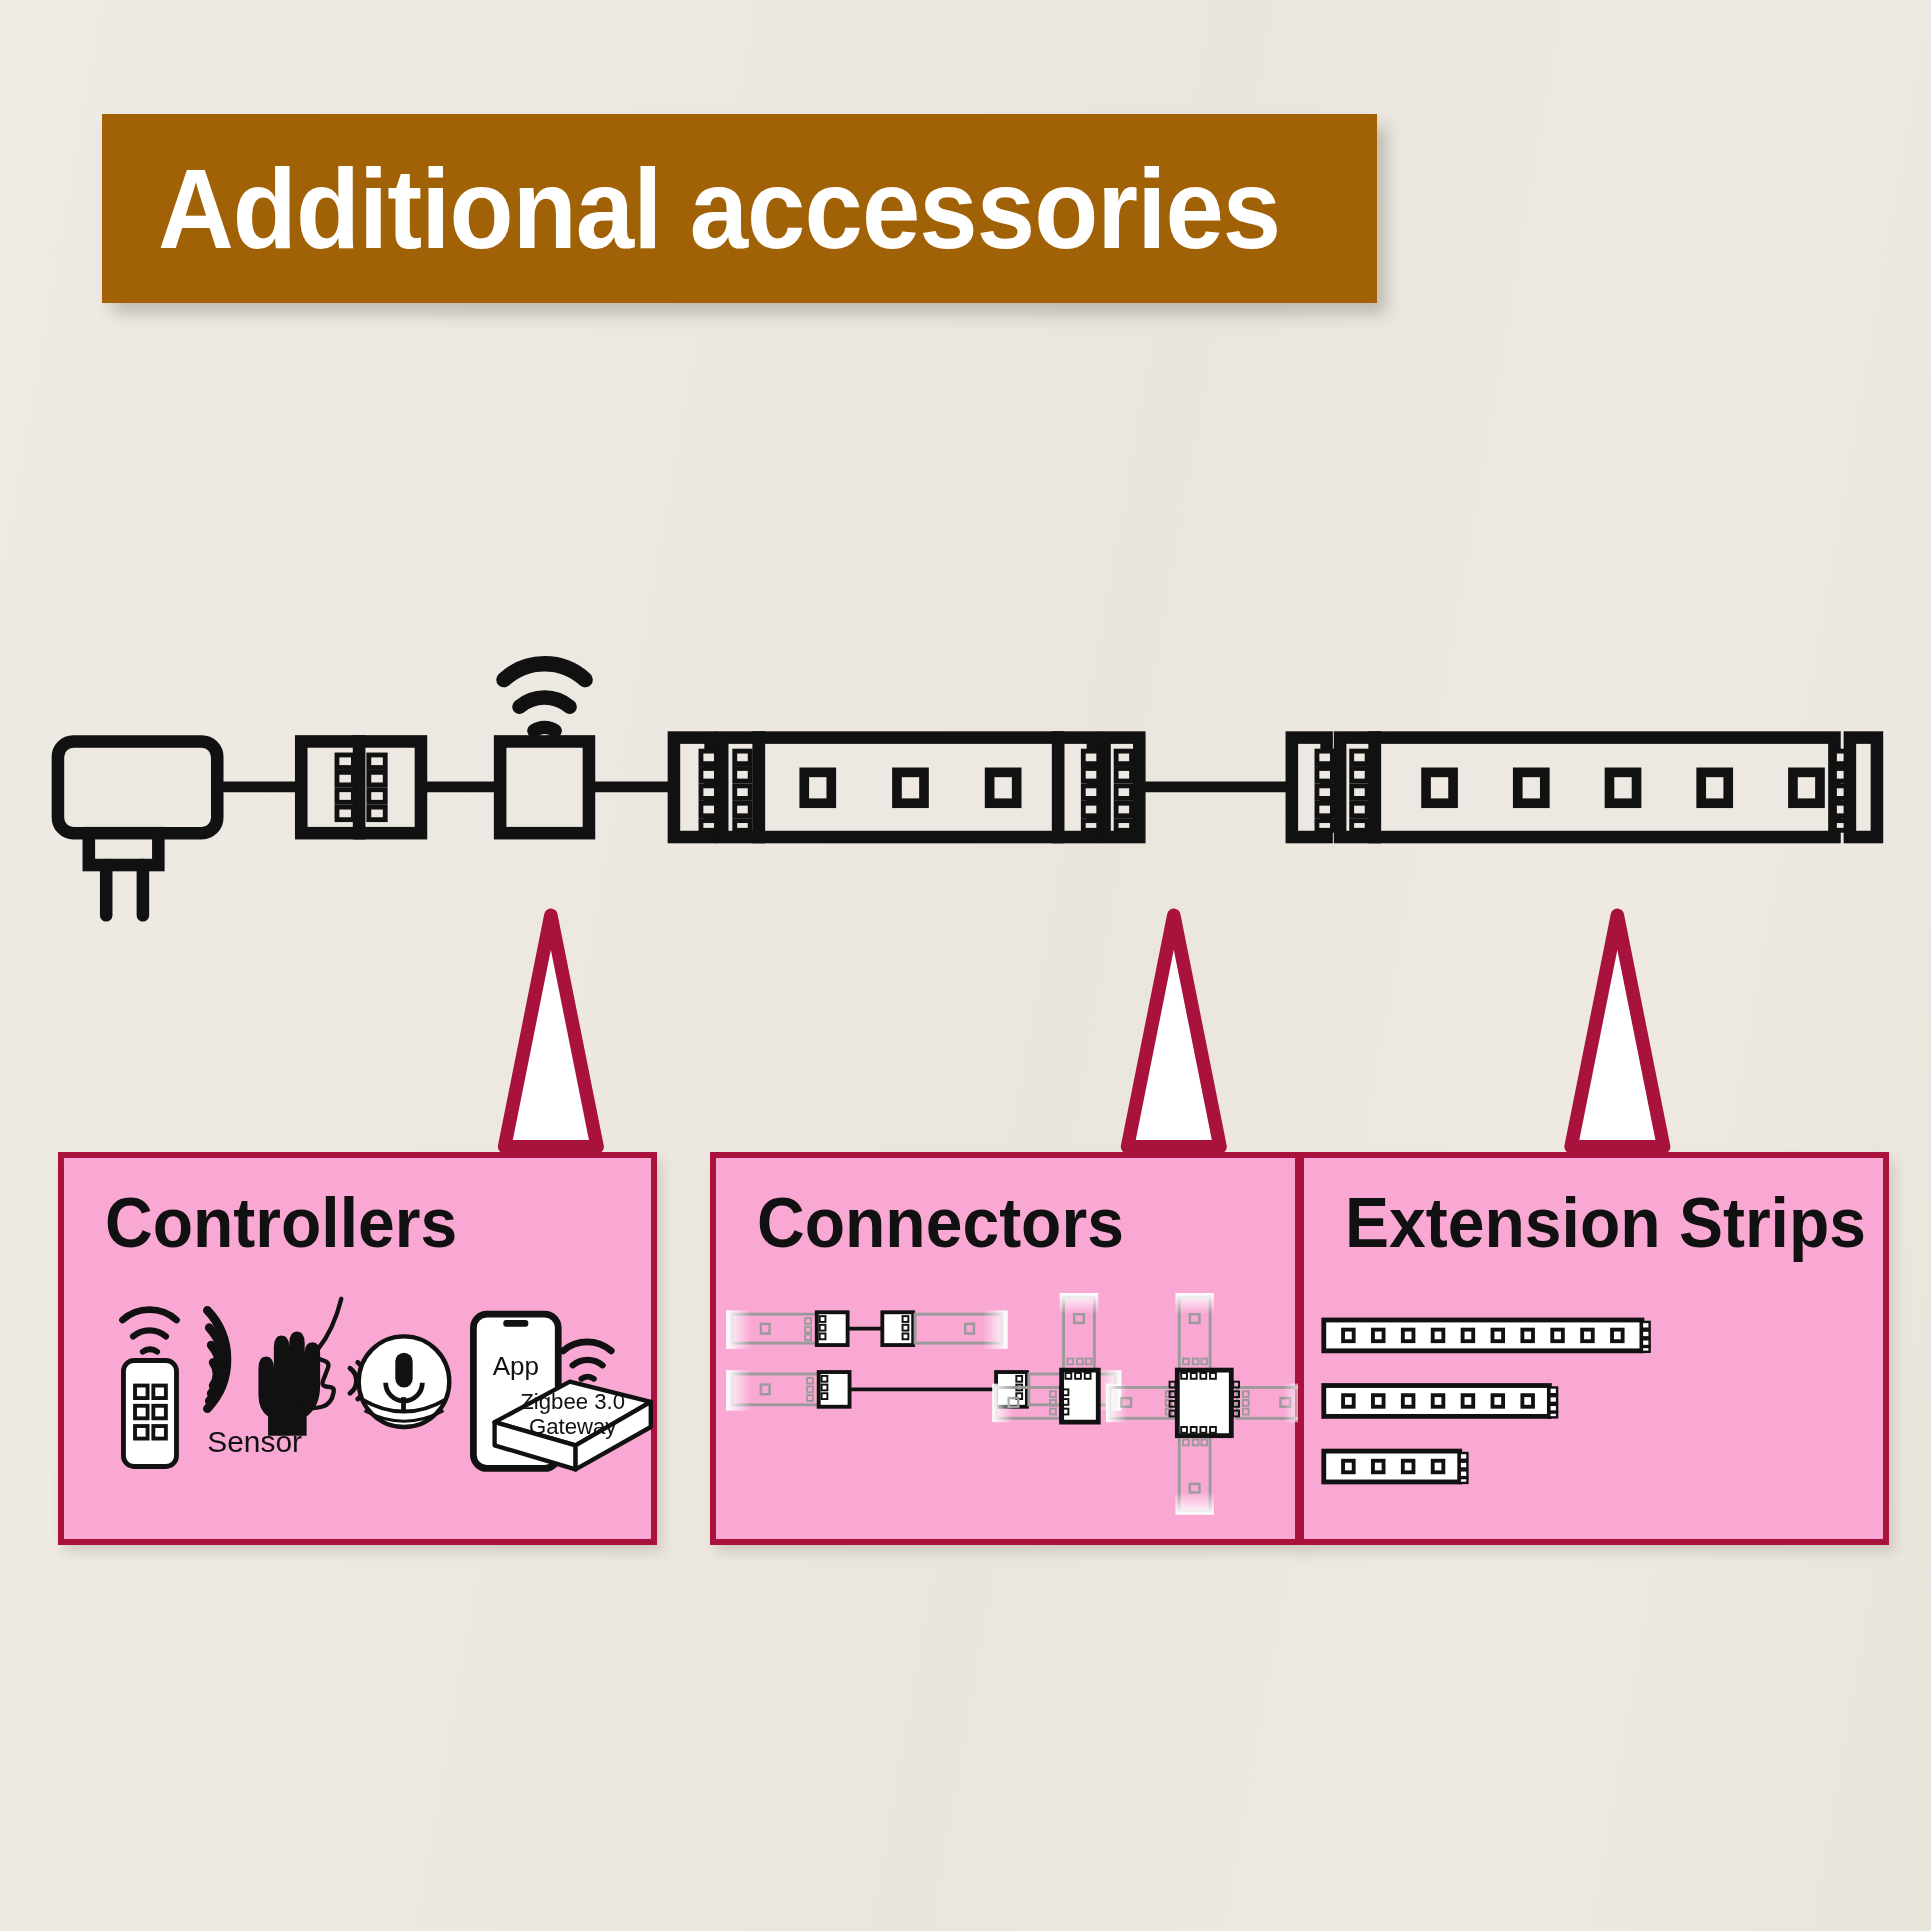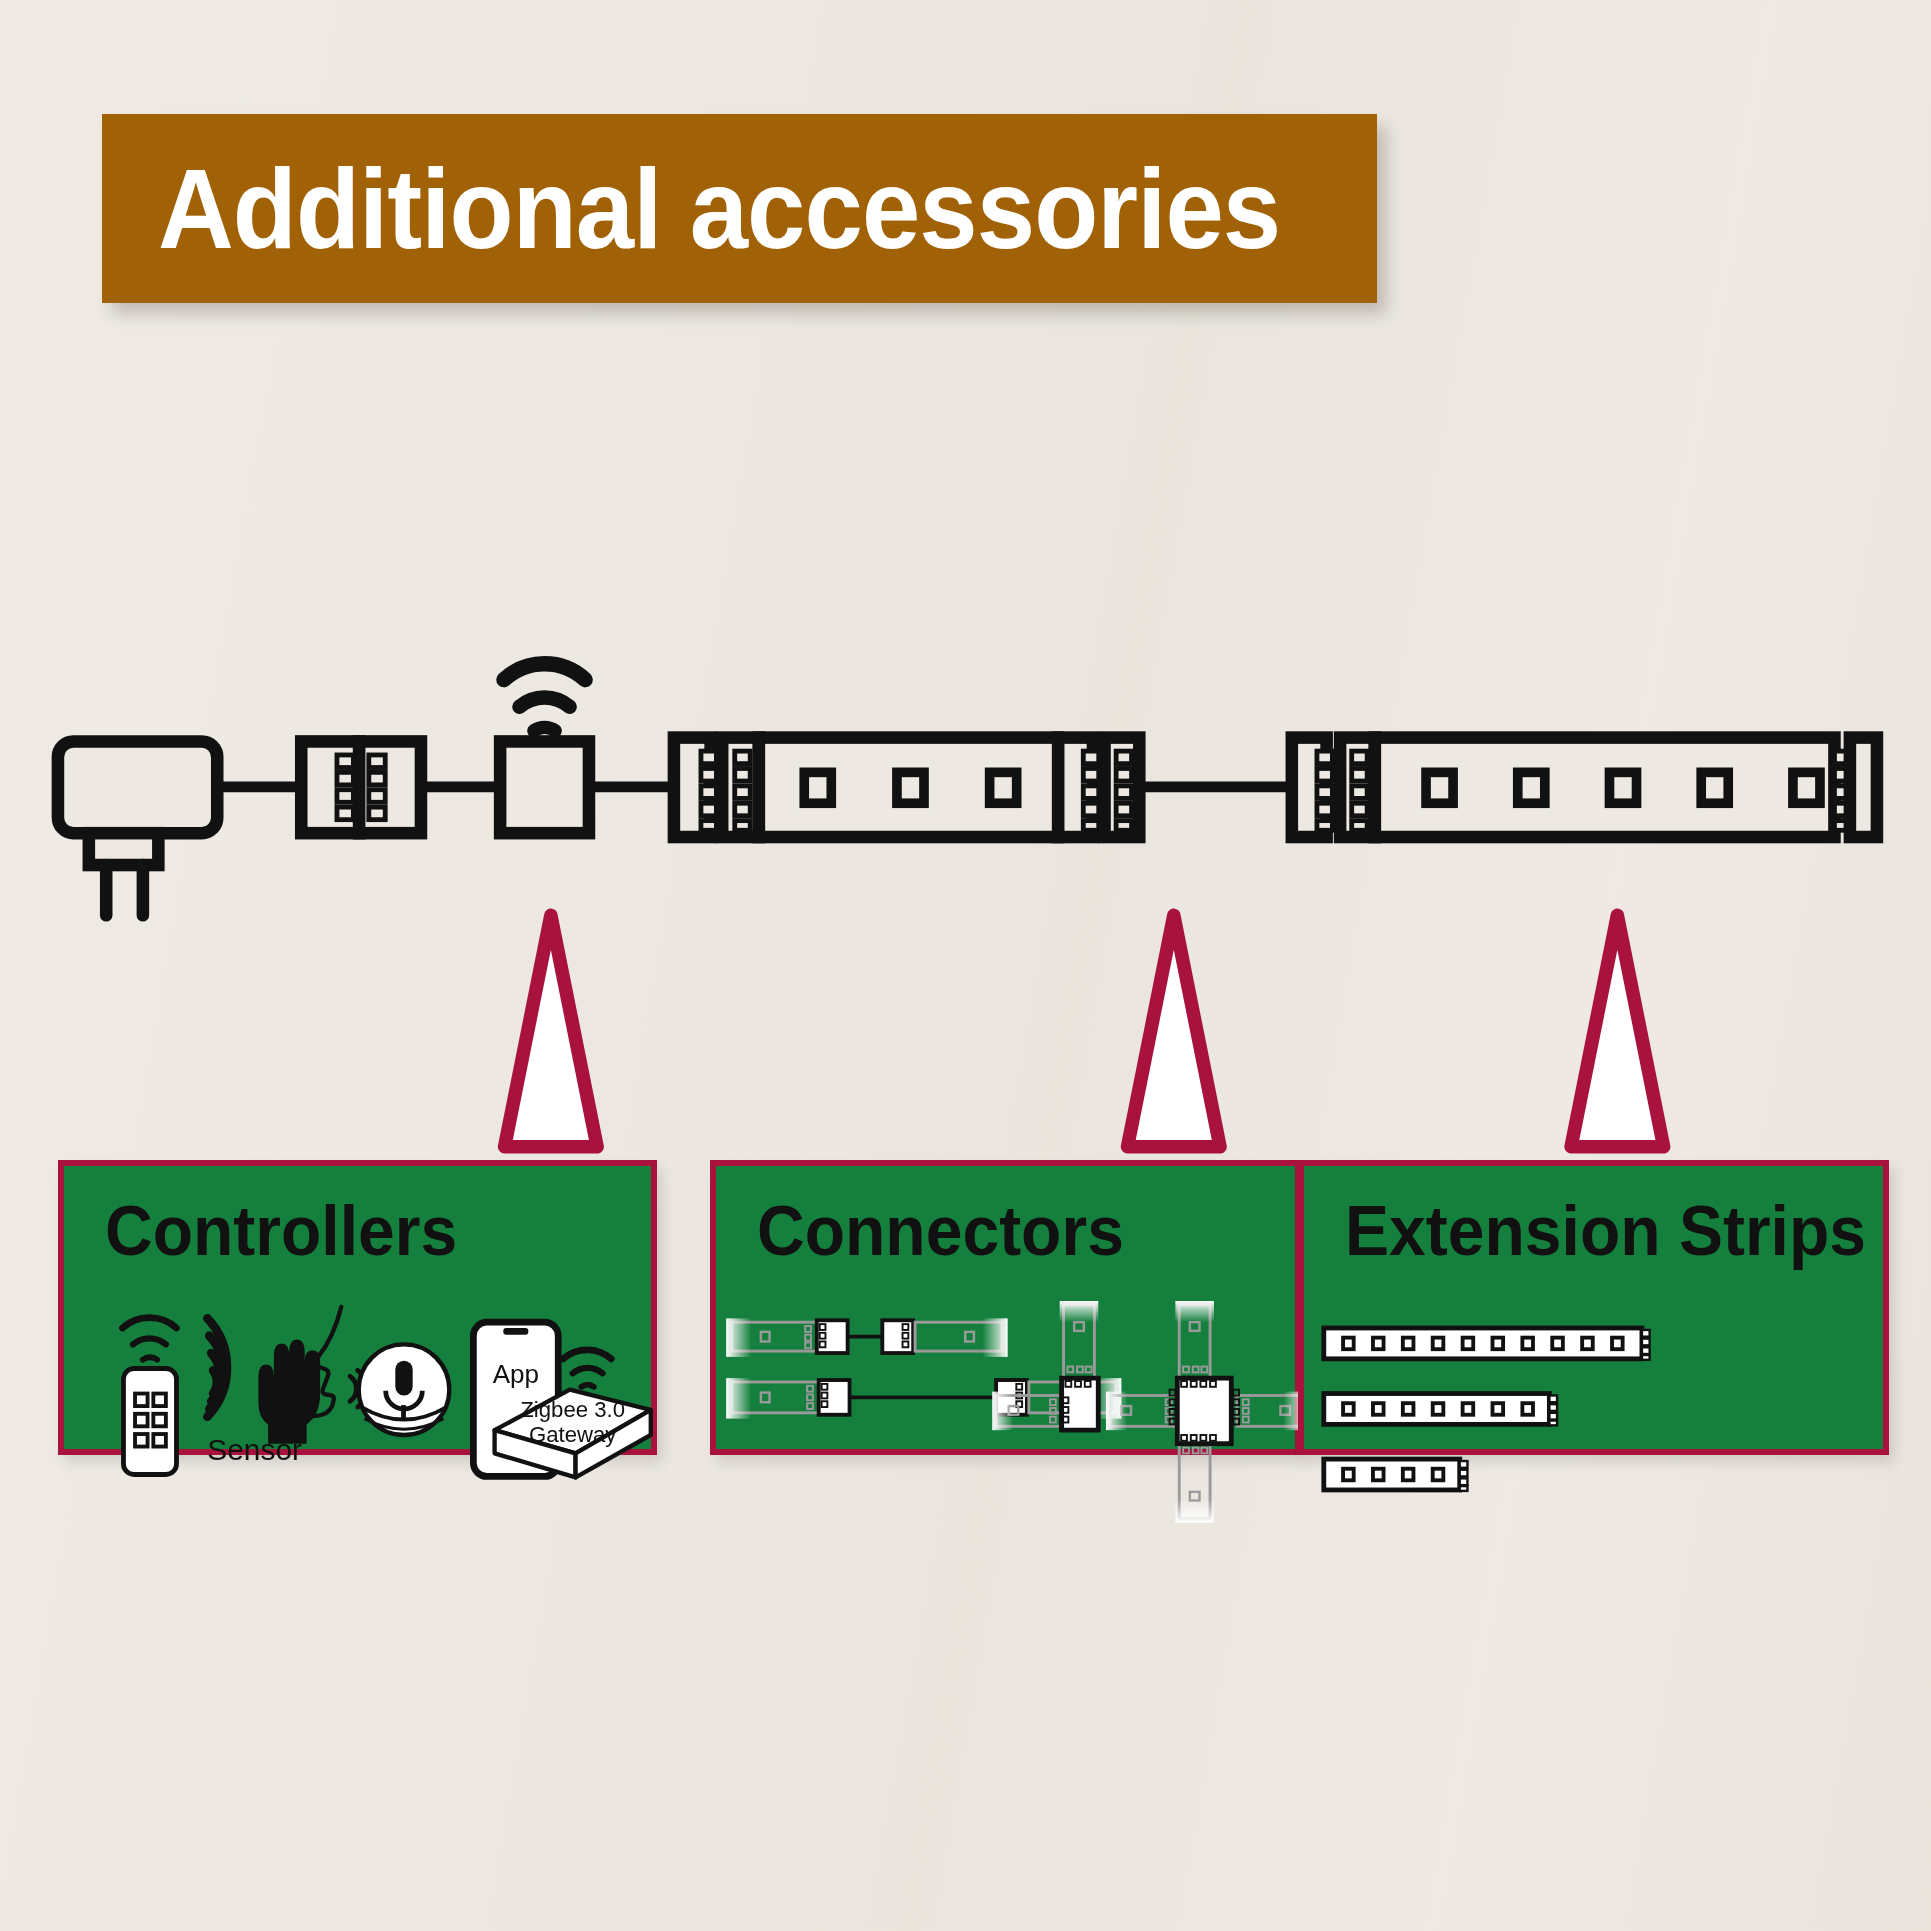--- a/index.html
+++ b/index.html
@@ -42,22 +42,22 @@
   .diagram{position:absolute;left:0;top:637px;width:1931px;height:290px;}
 
   
   .pointers{position:absolute;left:0;top:898px;width:1931px;height:270px;}
 
   
   .cards{
     position:absolute;left:0;top:1144px;width:1931px;height:406px;
   }
   .card{
-    position:absolute;top:16px;height:295px;
-    background:#15803d;
+    position:absolute;top:8px;height:393px;
+    background:#f9a8d4;
     border:6.8px solid #A8123C;
     box-sizing:border-box;
     box-shadow:5.8px 7.7px 11.6px rgba(90,80,70,0.18);
   }
   #card-controllers{left:58px;width:599px;}
   #card-connectors{left:682px;width:591px;margin-left:28px;}
   #card-extension{left:1298px;width:591px;padding-left:40px;}
 
   .card-title{
     position:absolute;left:41px;top:29px;

